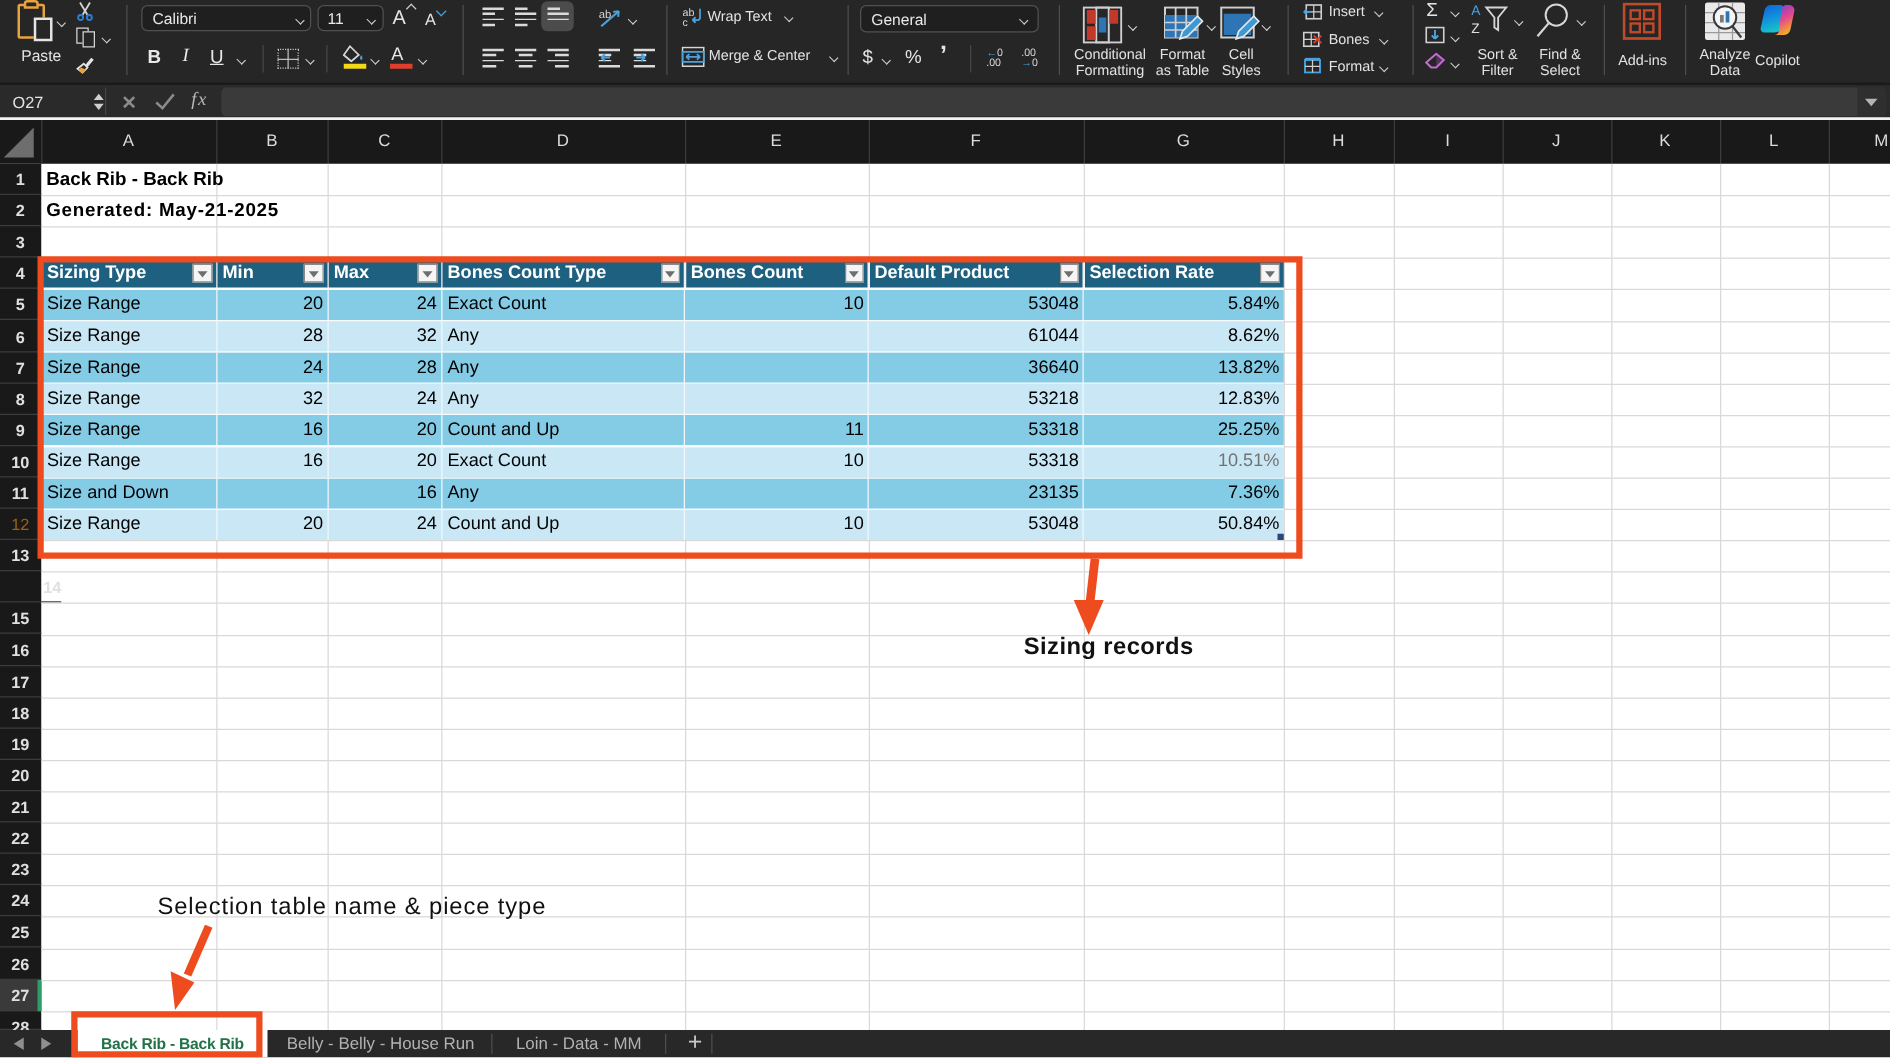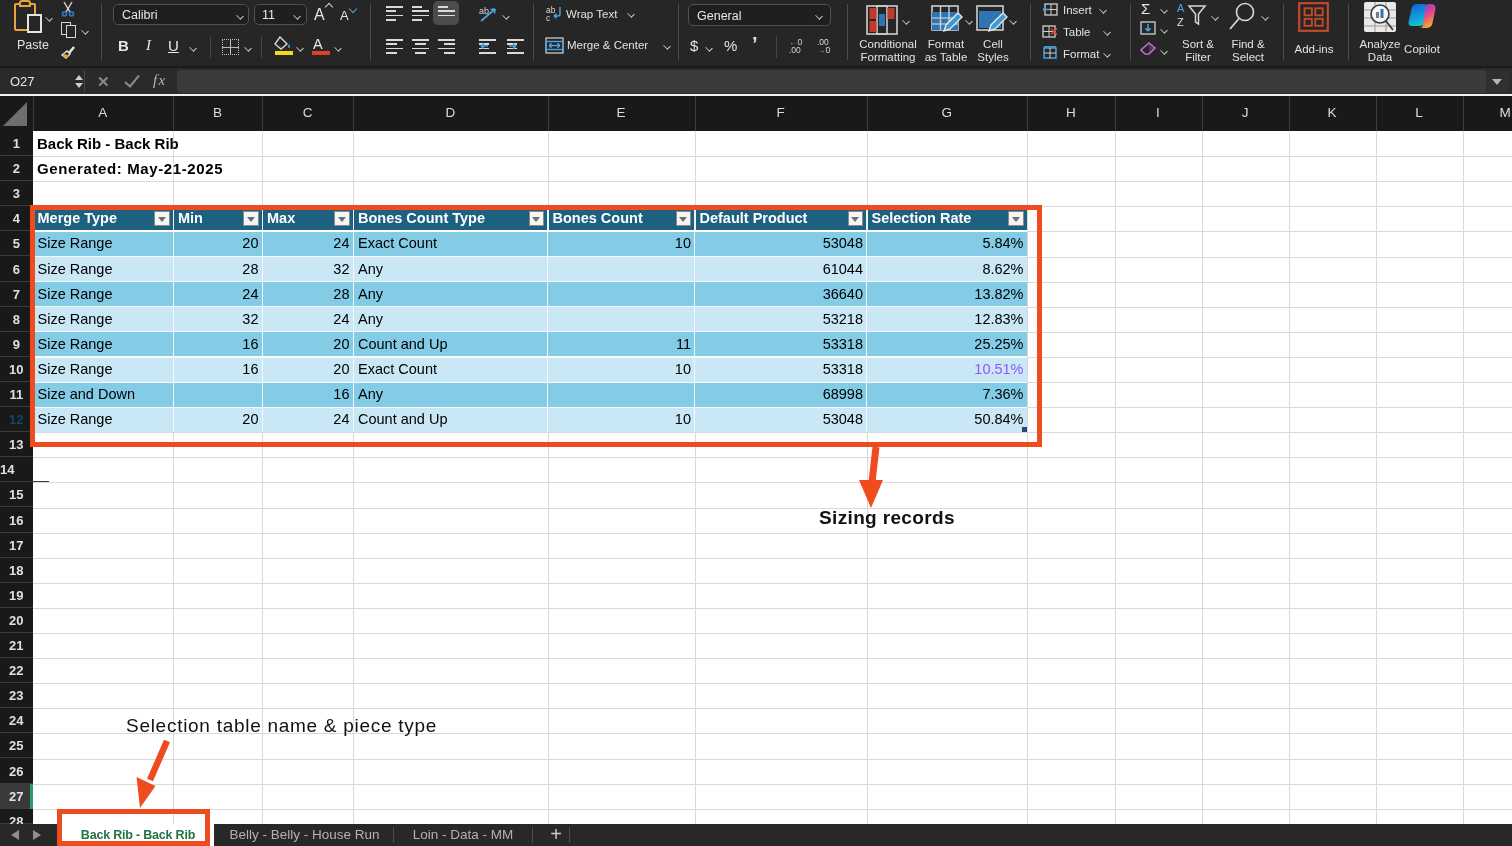--- a/index.html
+++ b/index.html
@@ -187,21 +187,21 @@
 
 <div class="lbl" style="left:1063px;top:4px;text-align:left">Insert</div>
 <div class="chev" style="left:1100px;top:6px"></div>
 <svg class="a" style="left:1042px;top:25px" width="16" height="13" viewBox="0 0 16 13">
 <rect x="1" y="1" width="12" height="11" fill="none" stroke="#cfcfcf" stroke-width="1.3"></rect>
 <line x1="7" y1="1" x2="7" y2="12" stroke="#cfcfcf" stroke-width="1"></line>
     <line x1="1" y1="6.5" x2="13" y2="6.5" stroke="#cfcfcf" stroke-width="1"></line>
 <path d="M9 3.5 l6 6 M15 3.5 l-6 6" stroke="#e03e2d" stroke-width="1.6"></path>
 </svg>
 
-<div class="lbl" style="left:1063px;top:26px;text-align:left">Table</div>
+<div class="lbl" style="left:1063px;top:26px;text-align:left">Bones</div>
 <div class="chev" style="left:1104px;top:28px"></div>
 <svg class="a" style="left:1042px;top:46px" width="16" height="13" viewBox="0 0 16 13">
 <rect x="2" y="2" width="12" height="10" fill="none" stroke="#4aa3e0" stroke-width="1.5"></rect>
 <line x1="8" y1="2" x2="8" y2="12" stroke="#cfcfcf" stroke-width="1"></line>
     <line x1="2" y1="7" x2="14" y2="7" stroke="#cfcfcf" stroke-width="1"></line>
 <path d="M2 1 v-0 M2 0.8 h12" stroke="#4aa3e0" stroke-width="1.4"></path>
 </svg>
 
 <div class="lbl" style="left:1063px;top:48px;text-align:left">Format</div>
 <div class="chev" style="left:1104px;top:50px"></div>
@@ -318,23 +318,23 @@
 <div class="a" style="left:0;top:156.1px;width:32.5px;height:25.1px;background:transparent;border-bottom:1px solid #3c3c3c;color:#e0e0e0;font-size:13px;font-weight:700;text-align:center;line-height:25.1px">2</div>
 <div class="a" style="left:0;top:181.2px;width:32.5px;height:25.1px;background:transparent;border-bottom:1px solid #3c3c3c;color:#e0e0e0;font-size:13px;font-weight:700;text-align:center;line-height:25.1px">3</div>
 <div class="a" style="left:0;top:206.3px;width:32.5px;height:25.1px;background:transparent;border-bottom:1px solid #3c3c3c;color:#e0e0e0;font-size:13px;font-weight:700;text-align:center;line-height:25.1px">4</div>
 <div class="a" style="left:0;top:231.4px;width:32.5px;height:25.1px;background:transparent;border-bottom:1px solid #3c3c3c;color:#e0e0e0;font-size:13px;font-weight:700;text-align:center;line-height:25.1px">5</div>
 <div class="a" style="left:0;top:256.5px;width:32.5px;height:25.1px;background:transparent;border-bottom:1px solid #3c3c3c;color:#e0e0e0;font-size:13px;font-weight:700;text-align:center;line-height:25.1px">6</div>
 <div class="a" style="left:0;top:281.6px;width:32.5px;height:25.1px;background:transparent;border-bottom:1px solid #3c3c3c;color:#e0e0e0;font-size:13px;font-weight:700;text-align:center;line-height:25.1px">7</div>
 <div class="a" style="left:0;top:306.7px;width:32.5px;height:25.1px;background:transparent;border-bottom:1px solid #3c3c3c;color:#e0e0e0;font-size:13px;font-weight:700;text-align:center;line-height:25.1px">8</div>
 <div class="a" style="left:0;top:331.8px;width:32.5px;height:25.1px;background:transparent;border-bottom:1px solid #3c3c3c;color:#e0e0e0;font-size:13px;font-weight:700;text-align:center;line-height:25.1px">9</div>
 <div class="a" style="left:0;top:356.9px;width:32.5px;height:25.1px;background:transparent;border-bottom:1px solid #3c3c3c;color:#e0e0e0;font-size:13px;font-weight:700;text-align:center;line-height:25.1px">10</div>
 <div class="a" style="left:0;top:382.0px;width:32.5px;height:25.1px;background:transparent;border-bottom:1px solid #3c3c3c;color:#e0e0e0;font-size:13px;font-weight:700;text-align:center;line-height:25.1px">11</div>
-<div class="a" style="left:0;top:407.1px;width:32.5px;height:25.1px;background:transparent;border-bottom:1px solid #3c3c3c;color:#0c4a6e;font-size:13px;font-weight:700;text-align:center;line-height:25.1px">12</div>
+<div class="a" style="left:0;top:407.1px;width:32.5px;height:25.1px;background:transparent;border-bottom:1px solid #3c3c3c;color:#a16207;font-size:13px;font-weight:400;text-align:center;line-height:25.1px">12</div>
 <div class="a" style="left:0;top:432.2px;width:32.5px;height:25.1px;background:transparent;border-bottom:1px solid #3c3c3c;color:#e0e0e0;font-size:13px;font-weight:700;text-align:center;line-height:25.1px">13</div>
-<div class="a" style="left:0;top:457.3px;width:49px;height:25.1px;background:transparent;border-bottom:1px solid #3c3c3c;color:#e0e0e0;font-size:13px;font-weight:700;text-align:left;line-height:25.1px">14</div>
+<div class="a" style="left:0;top:457.3px;width:49px;height:25.1px;background:transparent;border-bottom:1px solid #3c3c3c;color:#e0e0e0;font-size:13px;font-weight:700;text-align:right;line-height:25.1px">14</div>
 <div class="a" style="left:0;top:482.4px;width:32.5px;height:25.1px;background:transparent;border-bottom:1px solid #3c3c3c;color:#e0e0e0;font-size:13px;font-weight:700;text-align:center;line-height:25.1px">15</div>
 <div class="a" style="left:0;top:507.5px;width:32.5px;height:25.1px;background:transparent;border-bottom:1px solid #3c3c3c;color:#e0e0e0;font-size:13px;font-weight:700;text-align:center;line-height:25.1px">16</div>
 <div class="a" style="left:0;top:532.6px;width:32.5px;height:25.1px;background:transparent;border-bottom:1px solid #3c3c3c;color:#e0e0e0;font-size:13px;font-weight:700;text-align:center;line-height:25.1px">17</div>
 <div class="a" style="left:0;top:557.7px;width:32.5px;height:25.1px;background:transparent;border-bottom:1px solid #3c3c3c;color:#e0e0e0;font-size:13px;font-weight:700;text-align:center;line-height:25.1px">18</div>
 <div class="a" style="left:0;top:582.8px;width:32.5px;height:25.1px;background:transparent;border-bottom:1px solid #3c3c3c;color:#e0e0e0;font-size:13px;font-weight:700;text-align:center;line-height:25.1px">19</div>
 <div class="a" style="left:0;top:607.9px;width:32.5px;height:25.1px;background:transparent;border-bottom:1px solid #3c3c3c;color:#e0e0e0;font-size:13px;font-weight:700;text-align:center;line-height:25.1px">20</div>
 <div class="a" style="left:0;top:633.0px;width:32.5px;height:25.1px;background:transparent;border-bottom:1px solid #3c3c3c;color:#e0e0e0;font-size:13px;font-weight:700;text-align:center;line-height:25.1px">21</div>
 <div class="a" style="left:0;top:658.1px;width:32.5px;height:25.1px;background:transparent;border-bottom:1px solid #3c3c3c;color:#e0e0e0;font-size:13px;font-weight:700;text-align:center;line-height:25.1px">22</div>
 <div class="a" style="left:0;top:683.2px;width:32.5px;height:25.1px;background:transparent;border-bottom:1px solid #3c3c3c;color:#e0e0e0;font-size:13px;font-weight:700;text-align:center;line-height:25.1px">23</div>
 <div class="a" style="left:0;top:708.3px;width:32.5px;height:25.1px;background:transparent;border-bottom:1px solid #3c3c3c;color:#e0e0e0;font-size:13px;font-weight:700;text-align:center;line-height:25.1px">24</div>
@@ -379,21 +379,21 @@
 <div class="a" style="left:32.5px;top:658.1px;width:1479.5px;height:1px;background:#d9d9d9"></div>
 <div class="a" style="left:32.5px;top:683.2px;width:1479.5px;height:1px;background:#d9d9d9"></div>
 <div class="a" style="left:32.5px;top:708.3px;width:1479.5px;height:1px;background:#d9d9d9"></div>
 <div class="a" style="left:32.5px;top:733.4px;width:1479.5px;height:1px;background:#d9d9d9"></div>
 <div class="a" style="left:32.5px;top:758.5px;width:1479.5px;height:1px;background:#d9d9d9"></div>
 <div class="a" style="left:32.5px;top:783.6px;width:1479.5px;height:1px;background:#d9d9d9"></div>
 <div class="a" style="left:32.5px;top:808.7px;width:1479.5px;height:1px;background:#d9d9d9"></div>
 <div class="a" style="left:37px;top:131.0px;height:25.1px;line-height:25.1px;color:#000;font-size:15px;font-weight:700;white-space:nowrap">Back Rib - Back Rib</div>
 <div class="a" style="left:37px;top:156.1px;height:25.1px;line-height:25.1px;color:#000;font-size:15px;font-weight:700;letter-spacing:0.62px;white-space:nowrap">Generated: May-21-2025</div>
 <div class="a" style="left:32.5px;top:206.3px;width:994.5px;height:25.1px;background:#1e6080"></div>
-<div class="a" style="left:37.5px;top:206.3px;height:25.1px;line-height:25.1px;color:#fff;font-size:14.5px;font-weight:700;white-space:nowrap">Merge Type</div>
+<div class="a" style="left:37.5px;top:206.3px;height:25.1px;line-height:25.1px;color:#fff;font-size:14.5px;font-weight:700;white-space:nowrap">Sizing Type</div>
 <div class="a" style="left:154px;top:210.8px;width:15.5px;height:15.5px;background:#f5f5f5;border:1px solid #8a8a8a"></div>
 <div class="a" style="left:157.8px;top:216.8px;width:0;height:0;border-left:4.2px solid transparent;border-right:4.2px solid transparent;border-top:5.2px solid #6e6e6e"></div>
 <div class="a" style="left:178px;top:206.3px;height:25.1px;line-height:25.1px;color:#fff;font-size:14.5px;font-weight:700;white-space:nowrap">Min</div>
 <div class="a" style="left:243px;top:210.8px;width:15.5px;height:15.5px;background:#f5f5f5;border:1px solid #8a8a8a"></div>
 <div class="a" style="left:246.8px;top:216.8px;width:0;height:0;border-left:4.2px solid transparent;border-right:4.2px solid transparent;border-top:5.2px solid #6e6e6e"></div>
 <div class="a" style="left:172.5px;top:206.3px;width:1.5px;height:25.1px;background:#f2f2f2"></div>
 <div class="a" style="left:267px;top:206.3px;height:25.1px;line-height:25.1px;color:#fff;font-size:14.5px;font-weight:700;white-space:nowrap">Max</div>
 <div class="a" style="left:334px;top:210.8px;width:15.5px;height:15.5px;background:#f5f5f5;border:1px solid #8a8a8a"></div>
 <div class="a" style="left:337.8px;top:216.8px;width:0;height:0;border-left:4.2px solid transparent;border-right:4.2px solid transparent;border-top:5.2px solid #6e6e6e"></div>
 <div class="a" style="left:261.5px;top:206.3px;width:1.5px;height:25.1px;background:#f2f2f2"></div>
@@ -485,33 +485,33 @@
 <div class="a" style="left:547.0px;top:331.8px;width:1.2px;height:25.1px;background:#f2f7fa"></div>
 <div class="a" style="left:694.0px;top:331.8px;width:1.2px;height:25.1px;background:#f2f7fa"></div>
 <div class="a" style="left:866.0px;top:331.8px;width:1.2px;height:25.1px;background:#f2f7fa"></div>
 <div class="a" style="left:32.5px;top:356.9px;width:994.5px;height:25.1px;background:#c9e7f4"></div>
 <div class="a" style="left:37.5px;top:356.9px;height:25.1px;line-height:25.1px;color:#000;font-size:14.5px;white-space:nowrap">Size Range</div>
 <div class="a" style="left:173px;top:356.9px;width:85.5px;height:25.1px;line-height:25.1px;color:#000;font-size:14.5px;text-align:right">16</div>
 <div class="a" style="left:262px;top:356.9px;width:87.5px;height:25.1px;line-height:25.1px;color:#000;font-size:14.5px;text-align:right">20</div>
 <div class="a" style="left:358px;top:356.9px;height:25.1px;line-height:25.1px;color:#000;font-size:14.5px;white-space:nowrap">Exact Count</div>
 <div class="a" style="left:547.5px;top:356.9px;width:143.5px;height:25.1px;line-height:25.1px;color:#000;font-size:14.5px;text-align:right">10</div>
 <div class="a" style="left:694.5px;top:356.9px;width:168.5px;height:25.1px;line-height:25.1px;color:#000;font-size:14.5px;text-align:right">53318</div>
-<div class="a" style="left:866.5px;top:356.9px;width:157.0px;height:25.1px;line-height:25.1px;color:#8b5cf6;font-size:14.5px;text-align:right">10.51%</div>
+<div class="a" style="left:866.5px;top:356.9px;width:157.0px;height:25.1px;line-height:25.1px;color:#737373;font-size:14.5px;text-align:right">10.51%</div>
 <div class="a" style="left:32.5px;top:356.4px;width:994.5px;height:1.2px;background:#f8fbfd"></div>
 <div class="a" style="left:172.5px;top:356.9px;width:1.2px;height:25.1px;background:#f2f7fa"></div>
 <div class="a" style="left:261.5px;top:356.9px;width:1.2px;height:25.1px;background:#f2f7fa"></div>
 <div class="a" style="left:352.5px;top:356.9px;width:1.2px;height:25.1px;background:#f2f7fa"></div>
 <div class="a" style="left:547.0px;top:356.9px;width:1.2px;height:25.1px;background:#f2f7fa"></div>
 <div class="a" style="left:694.0px;top:356.9px;width:1.2px;height:25.1px;background:#f2f7fa"></div>
 <div class="a" style="left:866.0px;top:356.9px;width:1.2px;height:25.1px;background:#f2f7fa"></div>
 <div class="a" style="left:32.5px;top:382.0px;width:994.5px;height:25.1px;background:#84cbe6"></div>
 <div class="a" style="left:37.5px;top:382.0px;height:25.1px;line-height:25.1px;color:#000;font-size:14.5px;white-space:nowrap">Size and Down</div>
 <div class="a" style="left:262px;top:382.0px;width:87.5px;height:25.1px;line-height:25.1px;color:#000;font-size:14.5px;text-align:right">16</div>
 <div class="a" style="left:358px;top:382.0px;height:25.1px;line-height:25.1px;color:#000;font-size:14.5px;white-space:nowrap">Any</div>
-<div class="a" style="left:694.5px;top:382.0px;width:168.5px;height:25.1px;line-height:25.1px;color:#000;font-size:14.5px;text-align:right">68998</div>
+<div class="a" style="left:694.5px;top:382.0px;width:168.5px;height:25.1px;line-height:25.1px;color:#000;font-size:14.5px;text-align:right">23135</div>
 <div class="a" style="left:866.5px;top:382.0px;width:157.0px;height:25.1px;line-height:25.1px;color:#000;font-size:14.5px;text-align:right">7.36%</div>
 <div class="a" style="left:32.5px;top:381.5px;width:994.5px;height:1.2px;background:#f8fbfd"></div>
 <div class="a" style="left:172.5px;top:382.0px;width:1.2px;height:25.1px;background:#f2f7fa"></div>
 <div class="a" style="left:261.5px;top:382.0px;width:1.2px;height:25.1px;background:#f2f7fa"></div>
 <div class="a" style="left:352.5px;top:382.0px;width:1.2px;height:25.1px;background:#f2f7fa"></div>
 <div class="a" style="left:547.0px;top:382.0px;width:1.2px;height:25.1px;background:#f2f7fa"></div>
 <div class="a" style="left:694.0px;top:382.0px;width:1.2px;height:25.1px;background:#f2f7fa"></div>
 <div class="a" style="left:866.0px;top:382.0px;width:1.2px;height:25.1px;background:#f2f7fa"></div>
 <div class="a" style="left:32.5px;top:407.1px;width:994.5px;height:25.1px;background:#c9e7f4"></div>
 <div class="a" style="left:37.5px;top:407.1px;height:25.1px;line-height:25.1px;color:#000;font-size:14.5px;white-space:nowrap">Size Range</div>

